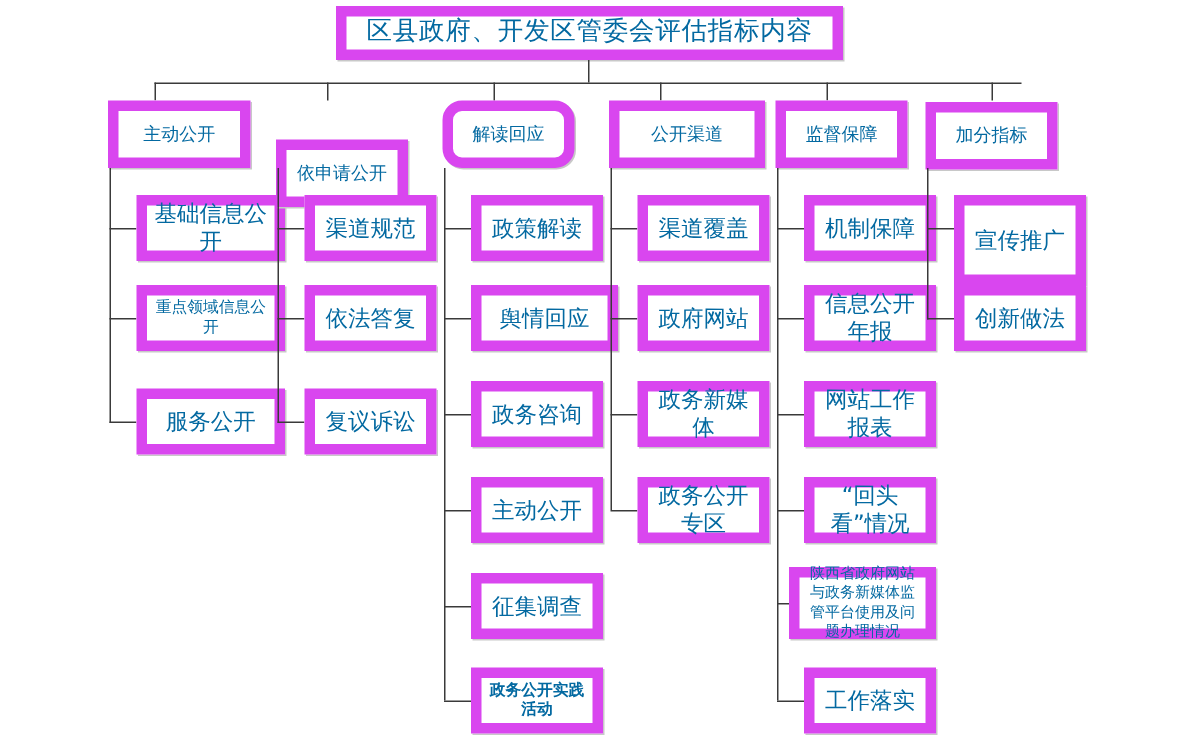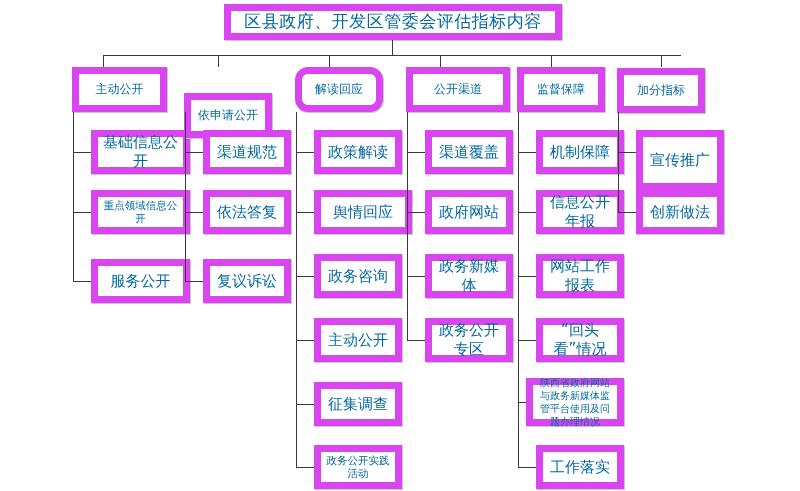--- a/index.html
+++ b/index.html
@@ -110,21 +110,21 @@
   <div class="conn conn-h" style="left:296px; top:276px; width:18px;"></div>
   <div class="conn conn-h" style="left:296px; top:340px; width:18px;"></div>
   <div class="conn conn-h" style="left:296px; top:404px; width:18px;"></div>
   <div class="conn conn-h" style="left:296px; top:467px; width:18px;"></div>
 
   <div class="node node-l2" style="left:314px; top:130px; width:88px; height:44px;">政策解读</div>
   <div class="node node-l2" style="left:314px; top:190px; width:98px; height:44px;">舆情回应</div>
   <div class="node node-l2" style="left:314px; top:254px; width:88px; height:44px;">政务咨询</div>
   <div class="node node-l2" style="left:314px; top:318px; width:88px; height:44px;">主动公开</div>
   <div class="node node-l2" style="left:314px; top:382px; width:88px; height:44px;">征集调查</div>
-  <div class="node node-l2 tight" style="left:314px; top:445px; width:88px; height:44px;">政务公开实践活动</div>
+  <div class="node node-l2 tight" style="left:314px; top:445px; width:88px; height:44px;font-weight:bold;">政务公开实践活动</div>
 
   <div class="node node-l1" style="left:406px; top:67px; width:104px; height:45px;">公开渠道</div>
 
   <div class="conn conn-v" style="left:407px; top:112px; height:228px;"></div>
   <div class="conn conn-h" style="left:407px; top:152px; width:18px;"></div>
   <div class="conn conn-h" style="left:407px; top:212px; width:18px;"></div>
   <div class="conn conn-h" style="left:407px; top:276px; width:18px;"></div>
   <div class="conn conn-h" style="left:407px; top:340px; width:18px;"></div>
 
   <div class="node node-l2" style="left:425px; top:130px; width:88px; height:44px;">渠道覆盖</div>

